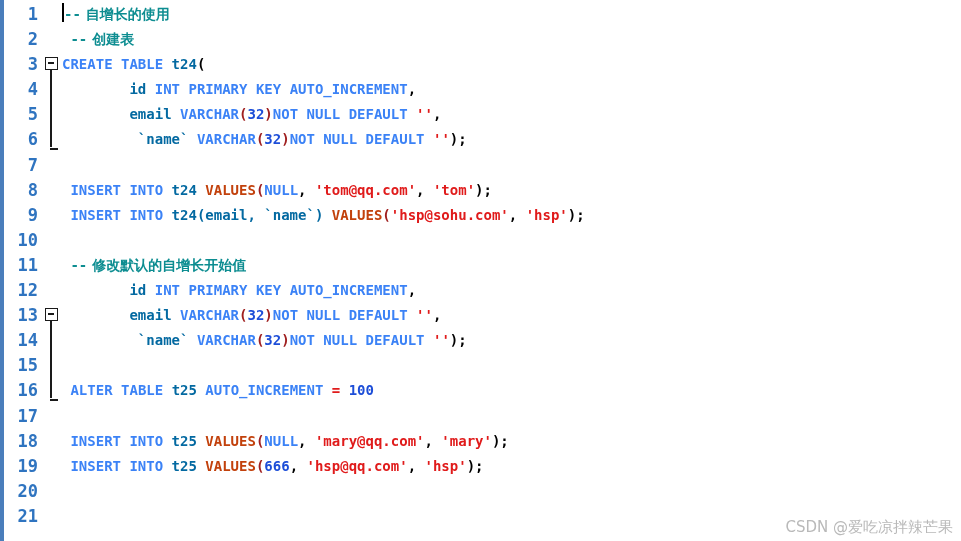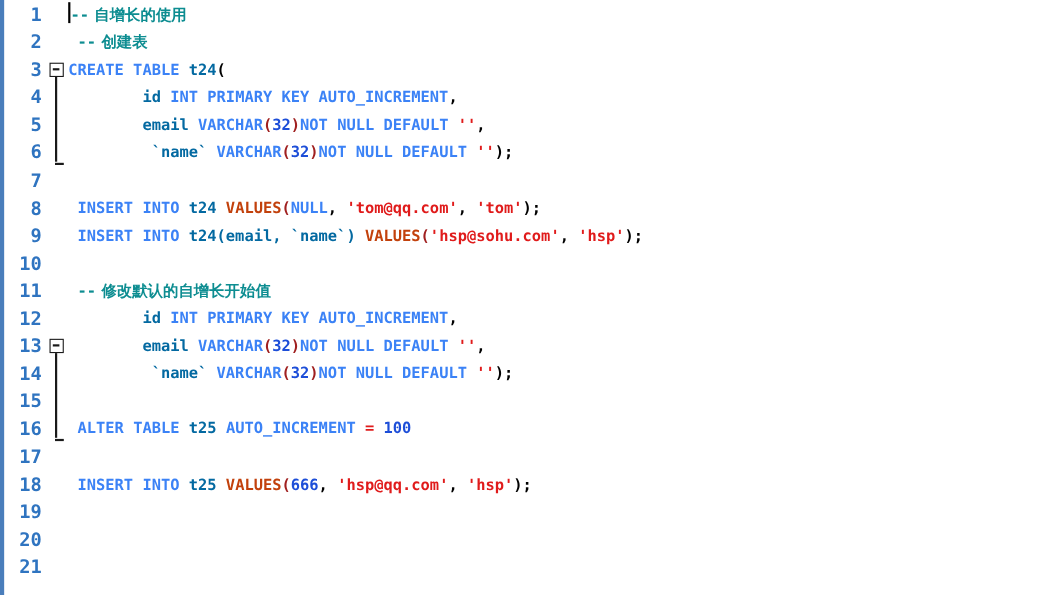--- a/index.html
+++ b/index.html
@@ -220,19 +220,21 @@
     <div class="line"><span>        </span><span class="ident">email</span> <span class="kw">VARCHAR</span><span class="paren">(</span><span class="num">32</span><span class="paren">)</span><span class="kw">NOT NULL</span> <span class="kw">DEFAULT</span> <span class="str">''</span><span class="punct">,</span></div>
 
     <div class="line"><span>         </span><span class="ident">`name`</span> <span class="kw">VARCHAR</span><span class="paren">(</span><span class="num">32</span><span class="paren">)</span><span class="kw">NOT NULL</span> <span class="kw">DEFAULT</span> <span class="str">''</span><span class="punct">);</span></div>
 
     <div class="line"> </div>
 
     <div class="line"> <span class="kw">ALTER</span> <span class="kw">TABLE</span> <span class="ident">t25</span> <span class="kw">AUTO_INCREMENT</span> <span class="op">=</span> <span class="num">100</span></div>
 
     <div class="line"> </div>
 
+    <div class="line"> <span class="kw">INSERT INTO</span> <span class="ident">t25</span> <span class="func">VALUES</span><span class="paren">(</span><span class="kw">NULL</span><span class="punct">, </span><span class="str">'mary@qq.com'</span><span class="punct">, </span><span class="str">'mary'</span><span class="punct">);</span></div>
 
     <div class="line"> <span class="kw">INSERT INTO</span> <span class="ident">t25</span> <span class="func">VALUES</span><span class="paren">(</span><span class="num">666</span><span class="punct">, </span><span class="str">'hsp@qq.com'</span><span class="punct">, </span><span class="str">'hsp'</span><span class="punct">);</span></div>
 
   </div>
 
+  <div class="watermark">CSDN @爱吃凉拌辣芒果</div>
 
 </div>
 
 </body></html>

